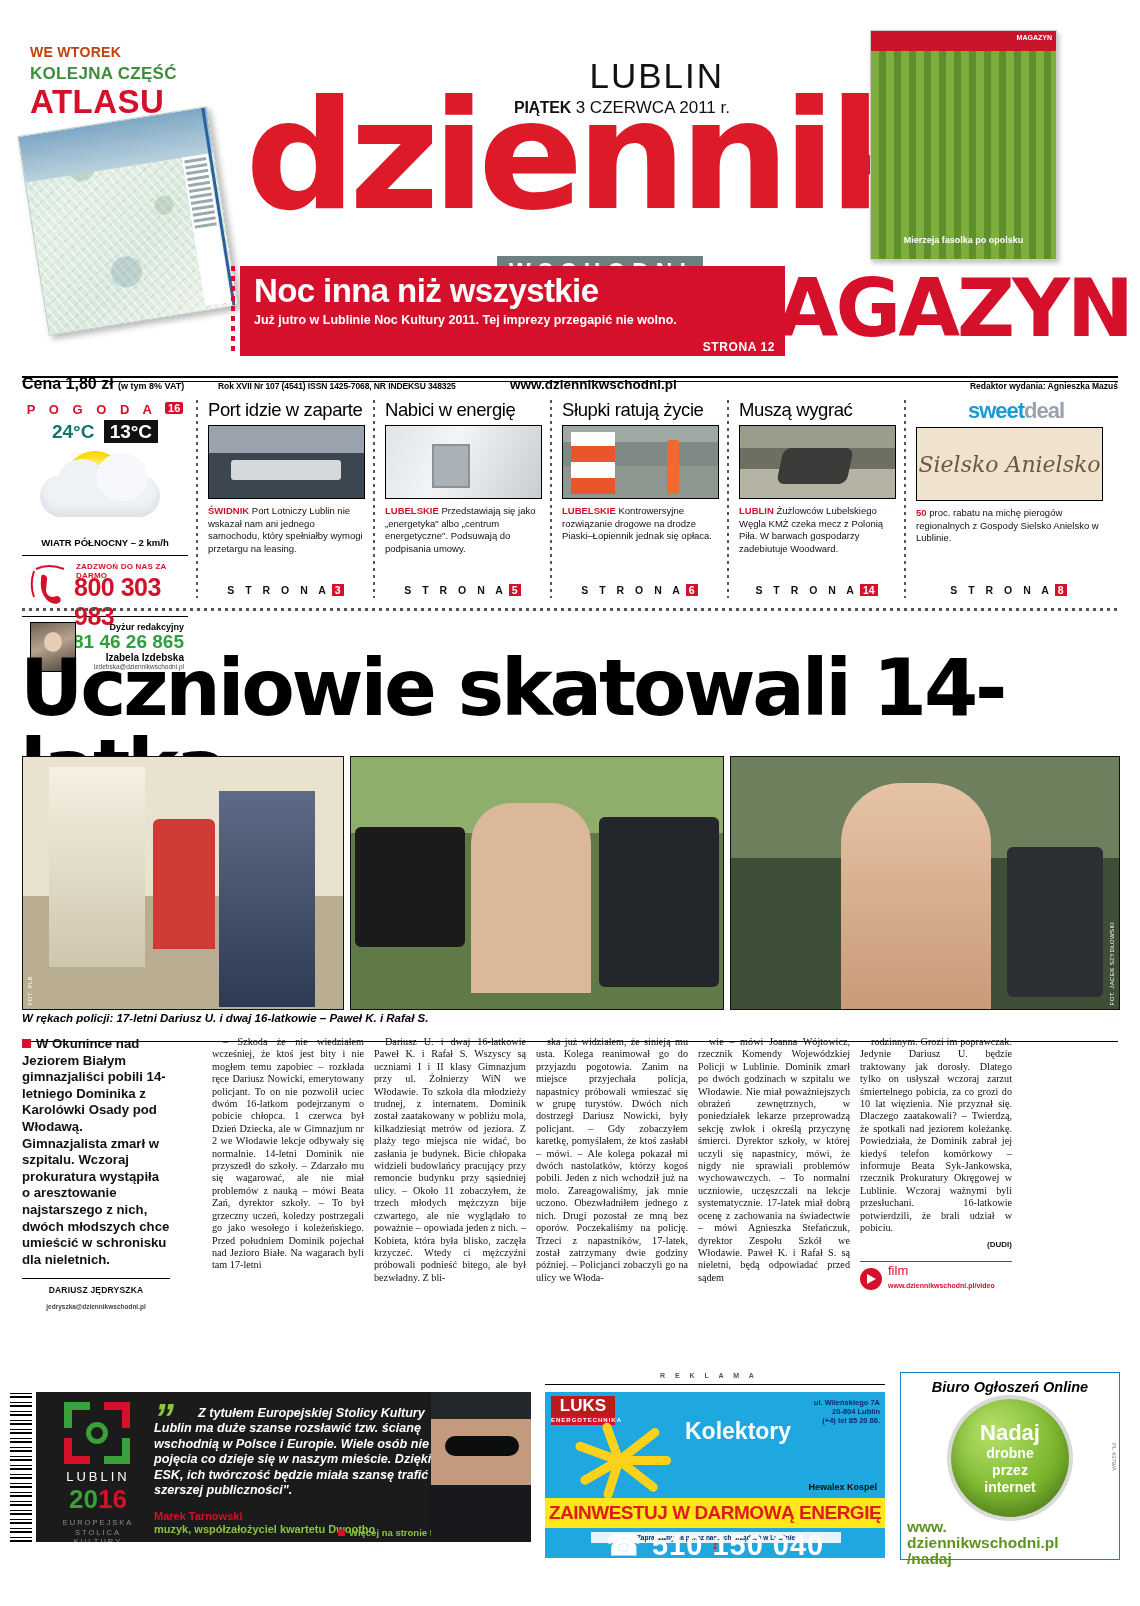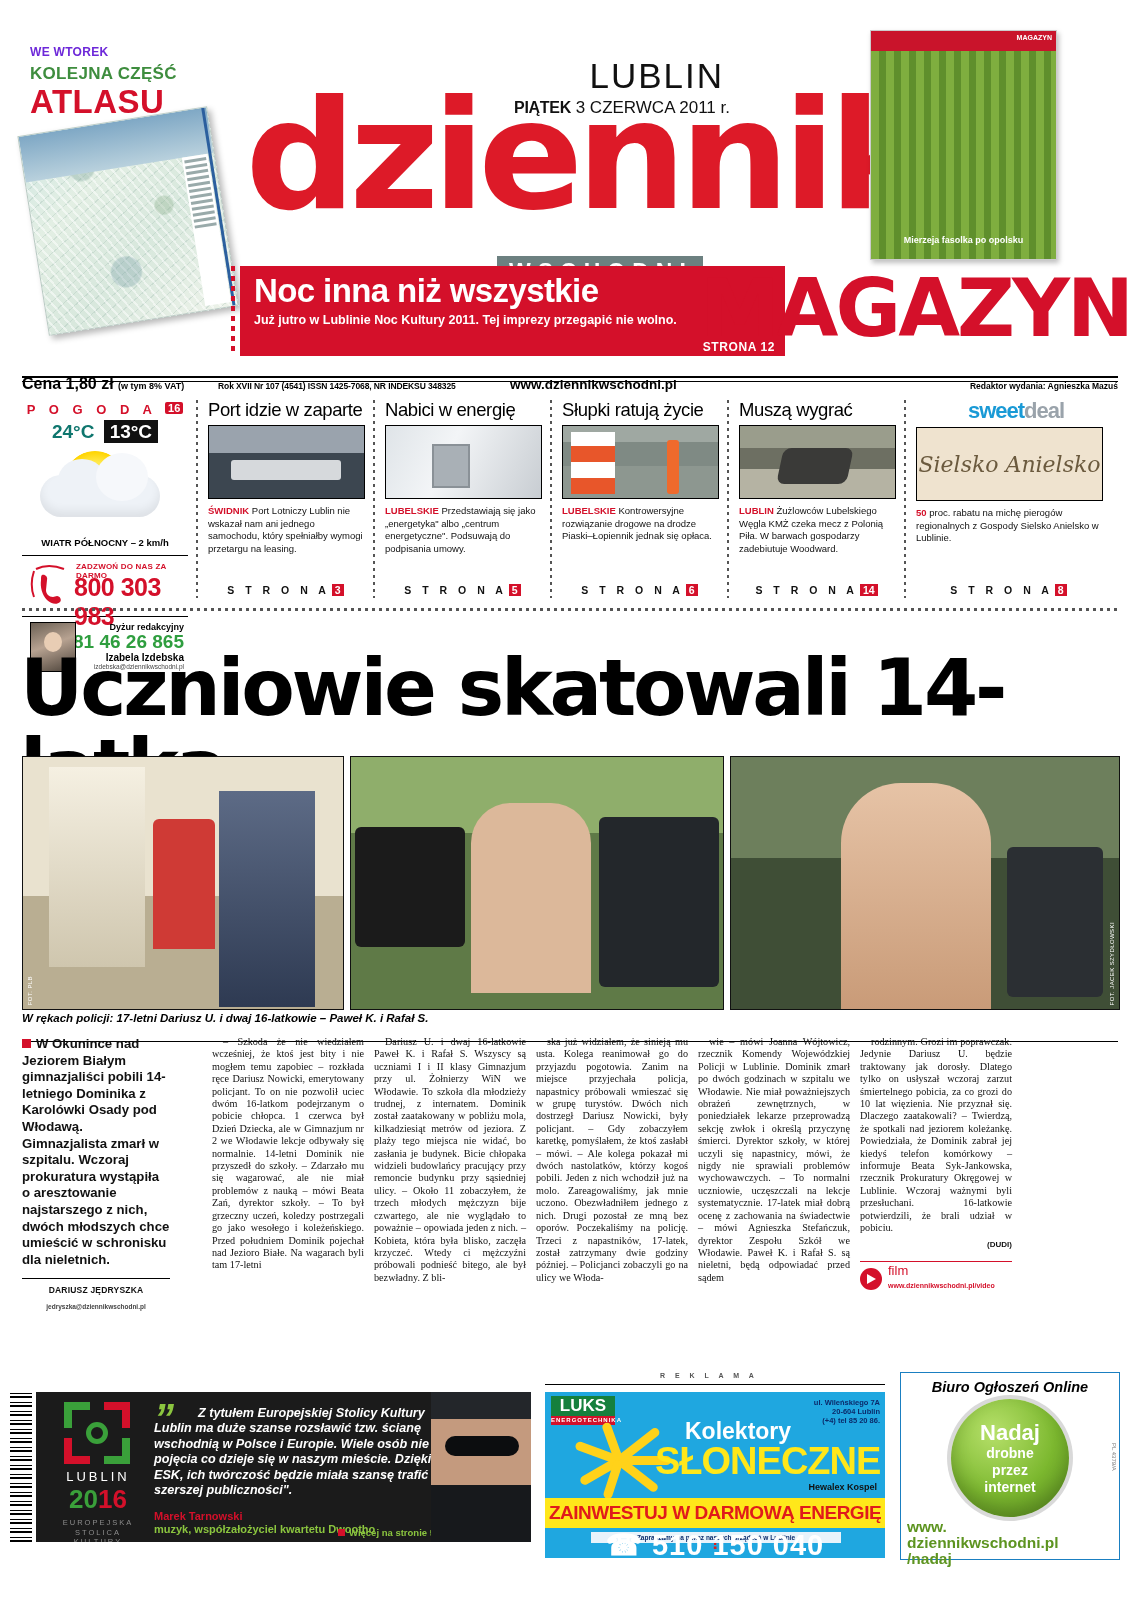--- a/index.html
+++ b/index.html
@@ -2,21 +2,21 @@
 <html><head>
 <meta charset="utf-8">
 <style>
   html,body{margin:0;padding:0;background:#fff;}
   body{width:1140px;height:1606px;position:relative;font-family:"Liberation Sans",sans-serif;color:#000;overflow:hidden;}
   .page{width:1140px;height:1606px;position:relative;background:#fff;}
 
   
   .masthead{position:relative;height:368px;}
   .atlas-promo{position:absolute;left:30px;top:42px;width:200px;}
-  .atlas-l1{color:#6d28d9;font-weight:bold;font-size:12px;letter-spacing:.3px;line-height:21px;font-family:"Liberation Sans",sans-serif;}
+  .atlas-l1{color:#c2410c;font-weight:bold;font-size:14px;letter-spacing:.3px;line-height:21px;font-family:"Liberation Sans",sans-serif;}
   .atlas-l2{color:#3e8d3e;font-weight:bold;font-size:17px;letter-spacing:.3px;line-height:21px;}
   .atlas-l3{color:#d4102a;font-weight:bold;font-size:33px;line-height:36px;letter-spacing:.5px;}
   .atlas-map{position:absolute;left:32px;top:120px;width:190px;height:200px;transform:rotate(-9deg);
      background:linear-gradient(140deg,#cfe6e2 0%,#e3efe4 30%,#d8e8dd 60%,#eef3ea 100%);
      border:1px solid #b8c9c2;box-shadow:3px 4px 6px rgba(0,0,0,.28);overflow:hidden;}
   .atlas-map:before{content:"";position:absolute;inset:0;
      background:
       radial-gradient(circle at 30% 20%,rgba(120,160,150,.35) 0 6%,transparent 7%),
       radial-gradient(circle at 70% 45%,rgba(140,175,140,.35) 0 5%,transparent 6%),
       radial-gradient(circle at 45% 75%,rgba(110,150,160,.3) 0 8%,transparent 9%),
@@ -185,21 +185,21 @@
   .esk-quote{position:absolute;left:118px;top:14px;width:300px;color:#fff;font-size:12.6px;line-height:15.4px;font-style:italic;font-weight:bold;}
   .esk-qm{position:absolute;left:118px;top:12px;font-size:40px;color:#8bc53f;font-weight:bold;line-height:28px;font-style:italic;}
   .esk-auth{position:absolute;left:118px;top:118px;color:#d4102a;font-size:11px;font-weight:bold;text-align:right;}
   .esk-role{position:absolute;left:118px;top:131px;color:#8bc53f;font-size:11px;font-weight:bold;}
   .esk-more{position:absolute;right:96px;bottom:4px;color:#8bc53f;font-size:9.5px;font-weight:bold;}
   .esk-more i{display:inline-block;width:7px;height:7px;background:#d4102a;margin-right:4px;}
   .esk-face{position:absolute;right:0;top:0;width:100px;height:150px;background:linear-gradient(180deg,#23262a 0 18%,#c49a7e 18% 62%,#17191c 62% 100%);}
   .esk-face:after{content:"";position:absolute;left:14px;top:44px;width:74px;height:20px;background:#0c0d0f;border-radius:10px;}
 
   .solar{position:absolute;left:545px;top:1392px;width:340px;height:166px;background:#1fa7e0;overflow:hidden;}
-  .solar .luks{position:absolute;left:6px;top:4px;width:64px;height:24px;background:#15803d;color:#fff;font-size:17px;font-weight:bold;text-align:center;line-height:20px;}
+  .solar .luks{position:absolute;left:6px;top:4px;width:64px;height:24px;background:#b91c1c;color:#fff;font-size:17px;font-weight:bold;text-align:center;line-height:20px;}
   .solar .luks b{display:block;background:#d4102a;font-size:6px;letter-spacing:1px;line-height:9px;}
   .solar .sun2{position:absolute;left:28px;top:28px;width:110px;height:80px;}
   .solar .sun2 i{position:absolute;background:#ffd21a;height:9px;border-radius:5px;transform-origin:0 50%;}
   .solar .kol{position:absolute;left:140px;top:26px;color:#fff;font-size:23px;font-weight:bold;}
   .solar .slo{position:absolute;left:110px;top:48px;color:#ffe71a;font-size:38px;font-weight:bold;letter-spacing:-1px;}
   .solar .addr{position:absolute;right:5px;top:6px;color:#0b2a6a;font-size:7.5px;font-weight:bold;text-align:right;line-height:9px;}
   .solar .brand{position:absolute;right:8px;top:90px;color:#111;font-size:9px;font-weight:bold;}
   .solar .band{position:absolute;left:0;right:0;top:106px;height:30px;background:#ffe71a;}
   .solar .band span{display:block;text-align:center;color:#e01b1b;font-size:19px;font-weight:bold;line-height:30px;letter-spacing:-.5px;}
   .solar .strip{position:absolute;left:46px;top:140px;width:250px;height:11px;background:#e8f3fb;color:#0b2a6a;font-size:6.5px;text-align:center;font-weight:bold;line-height:11px;}
@@ -501,21 +501,20 @@
     <div class="sun2">
       <i style="left:46px;top:36px;width:52px;transform:rotate(0deg)"></i>
       <i style="left:46px;top:36px;width:48px;transform:rotate(38deg)"></i>
       <i style="left:46px;top:36px;width:50px;transform:rotate(-38deg)"></i>
       <i style="left:46px;top:36px;width:44px;transform:rotate(150deg)"></i>
       <i style="left:46px;top:36px;width:46px;transform:rotate(200deg)"></i>
       <i style="left:46px;top:36px;width:40px;transform:rotate(108deg)"></i>
       <i style="left:46px;top:36px;width:40px;transform:rotate(250deg)"></i>
     </div>
     <div class="kol">Kolektory</div>
-    <div class="slo">SŁONECZNE</div>
     <div class="addr" style="white-space:pre-line">ul. Wileńskiego 7A
 20-604 Lublin
 (+4) tel 85 20 86.</div>
     <div class="brand">Hewalex  Kospel</div>
     <div class="band">
         <span>ZAINWESTUJ W DARMOWĄ ENERGIĘ !</span>
       </div>
     <div class="strip">Zapraszamy na pokaz naszych urządzeń w Lublinie</div>
     <div class="tel"><span>☎</span> <span>510 150 040</span></div>
   </div>

